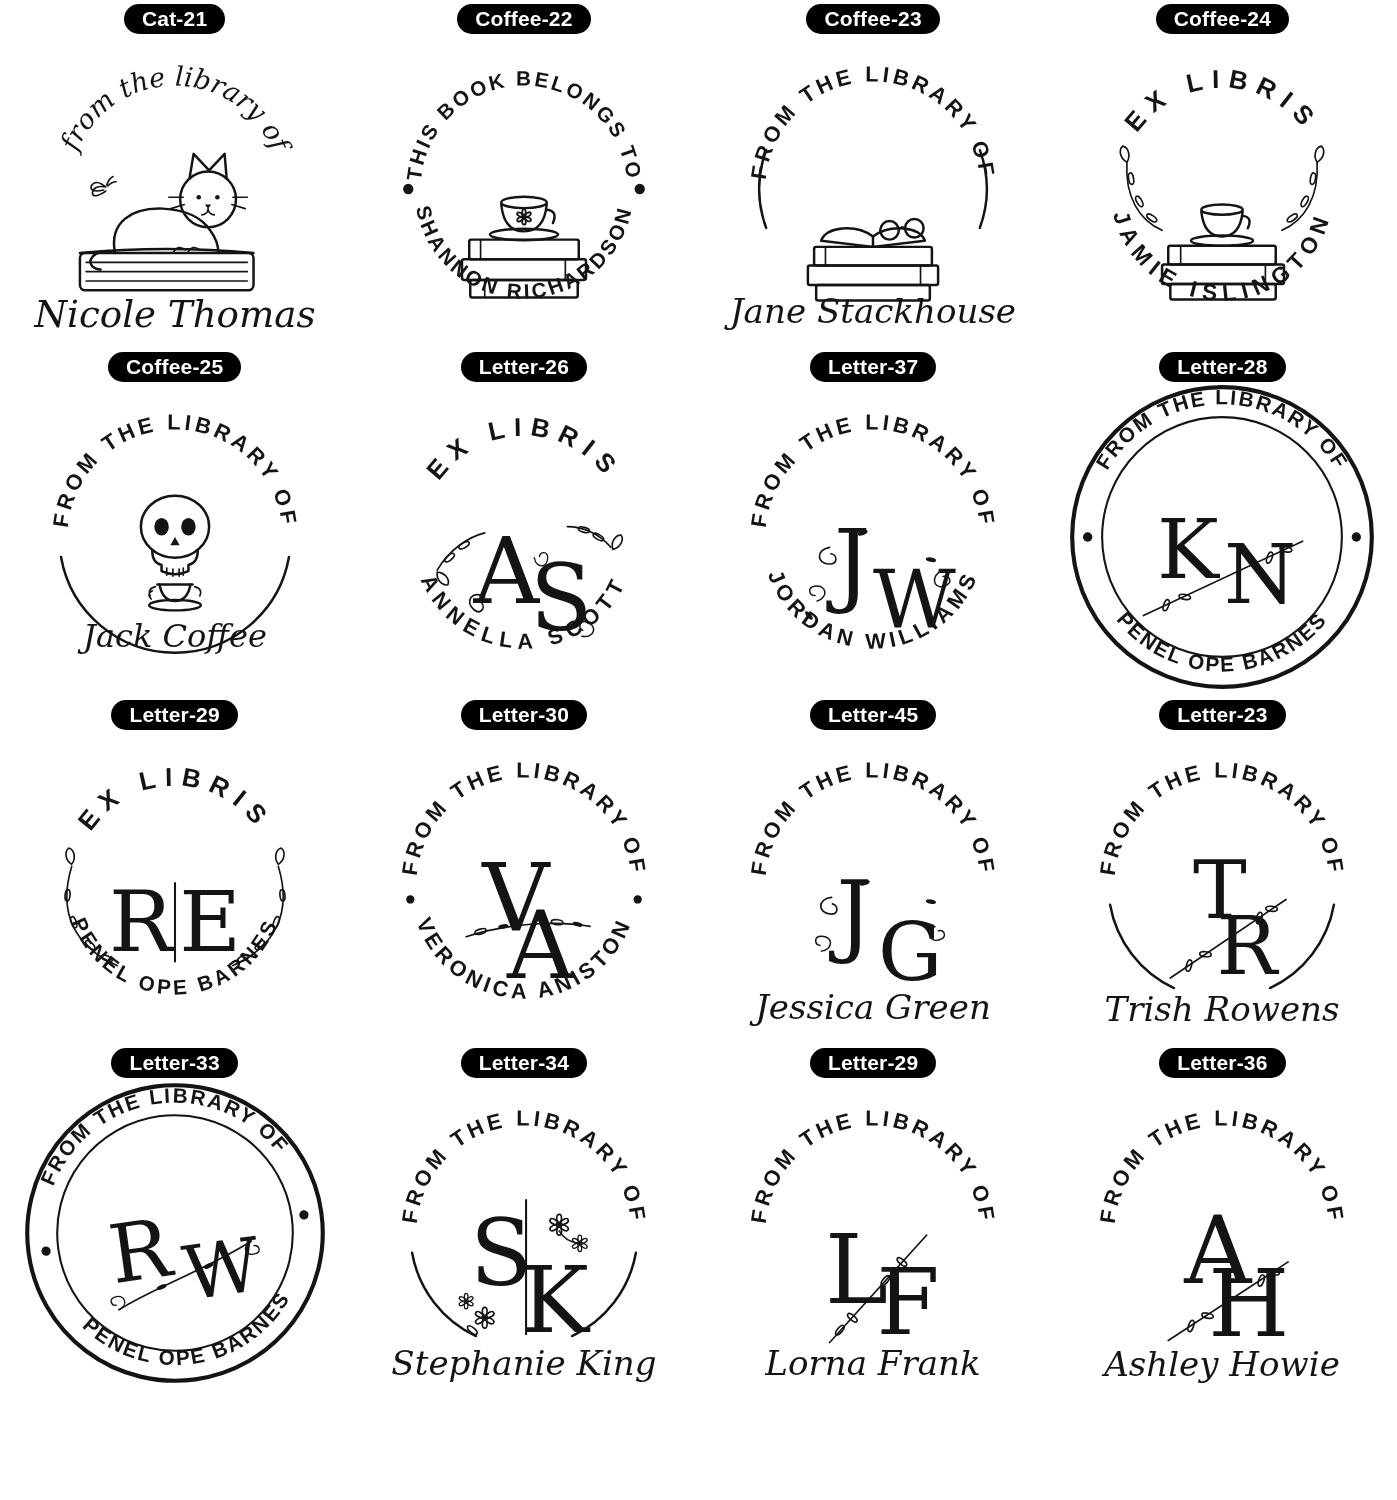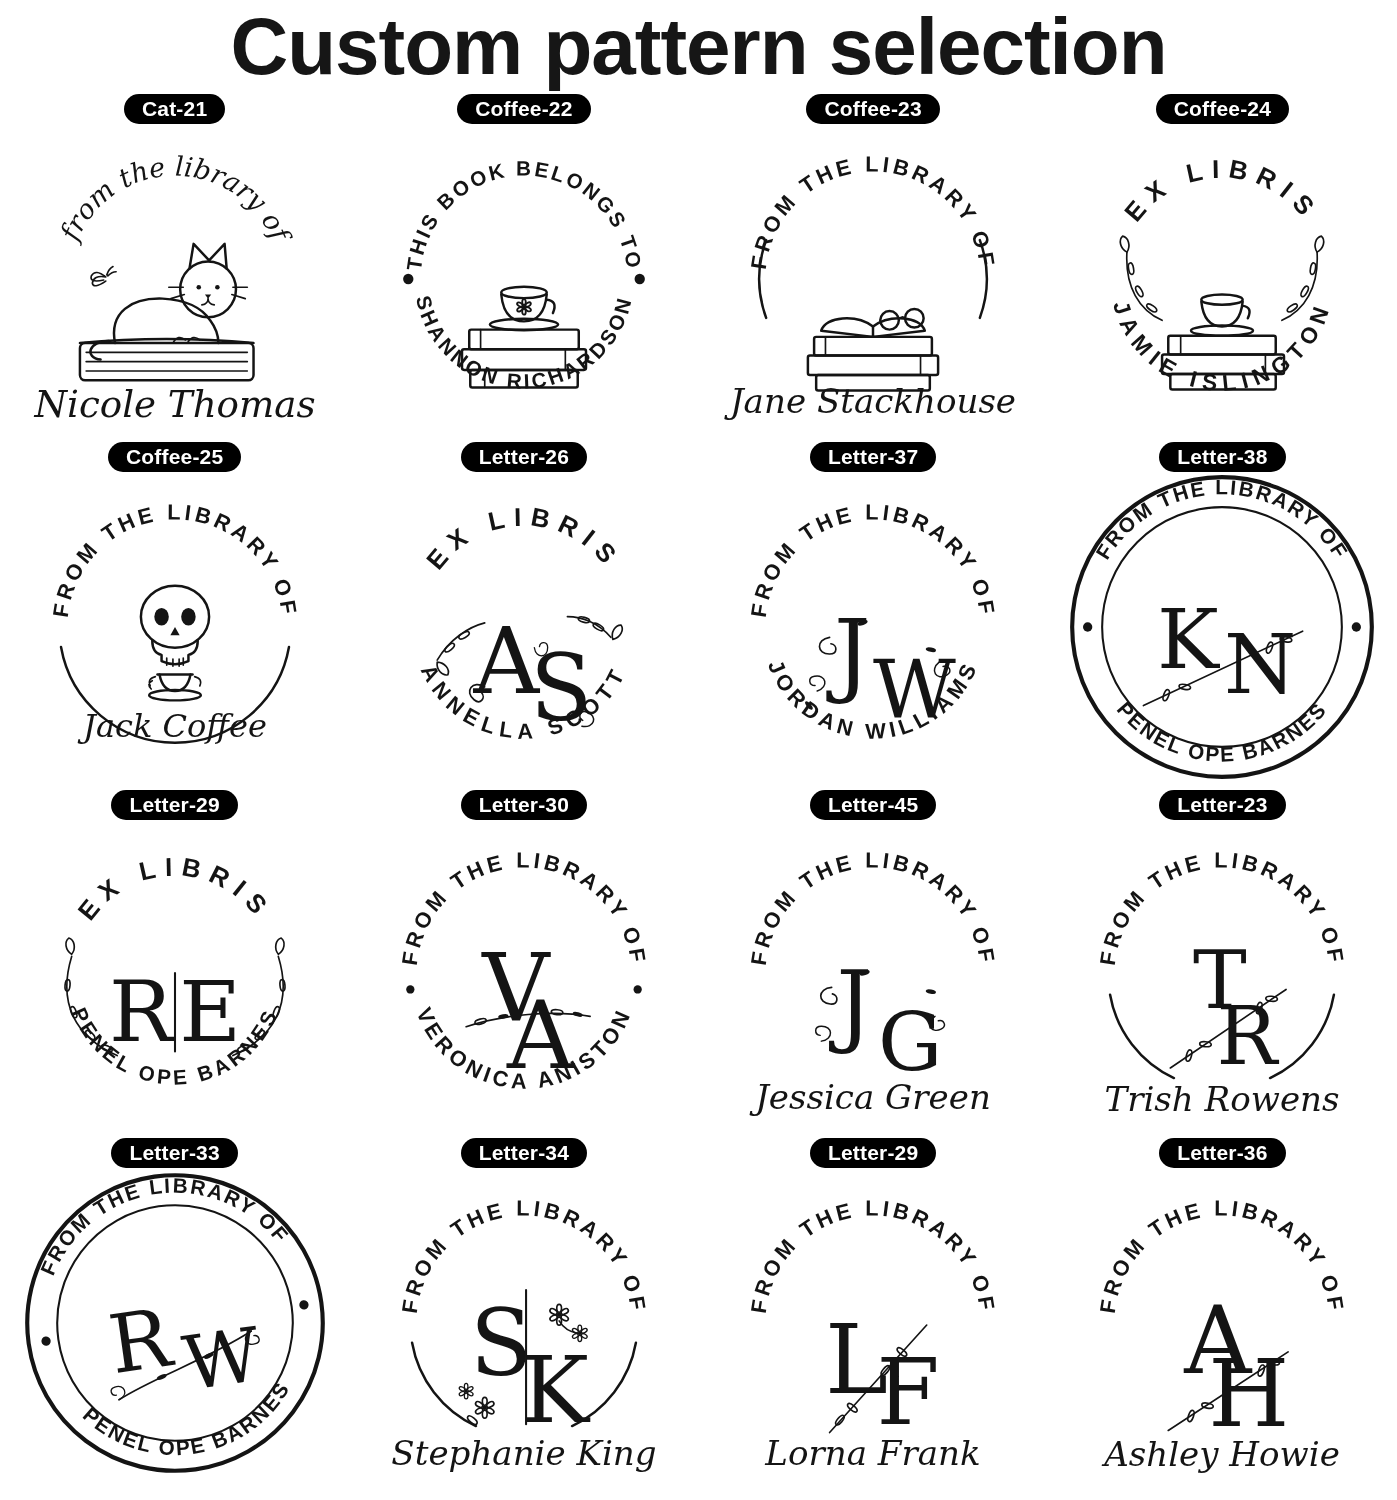--- a/index.html
+++ b/index.html
@@ -34,21 +34,20 @@
       <use href="#petal" transform="rotate(60)"></use>
       <use href="#petal" transform="rotate(120)"></use>
       <use href="#petal" transform="rotate(180)"></use>
       <use href="#petal" transform="rotate(240)"></use>
       <use href="#petal" transform="rotate(300)"></use>
     </g>
   </defs>
 </svg>
 
 <div class="page">
-  <h1 class="title">Custom pattern selection</h1>
 
   <div class="grid">
 
     <figure class="cell">
       <div class="pill">Cat-21</div>
       <svg class="stamp" viewBox="0 0 300 300">
         <defs>
             <path id="p0t" d="M 48,152 A 102,102 0 0 1 252,152"></path>
           </defs>
         <text class="scriptArc" font-size="26" text-anchor="middle">
@@ -242,21 +241,21 @@
           <use href="#leaf-f" transform="translate(88,226) rotate(50)"></use>
         </g>
         <text class="mono" x="130" y="206" font-size="88" text-anchor="middle">J</text>
         <text class="mono" x="190" y="238" font-size="78" text-anchor="middle">W</text>
         <text class="arc" font-size="21" letter-spacing="4.5" text-anchor="middle">
           <textPath href="#p6b" startOffset="50%">JORDAN WILLIAMS</textPath></text>
       </svg>
     </figure>
 
     <figure class="cell">
-      <div class="pill">Letter-38</div>
+      <div class="pill">Letter-28</div>
       <svg class="stamp" viewBox="0 0 300 300">
         <defs>
           <path id="p7t" d="M 23.9,127.7 A 128,128 0 0 1 276.1,127.7"></path>
           <path id="p7b" d="M 24.4,183.7 A 130,130 0 0 0 275.6,183.7"></path>
         </defs>
         <g class="art">
           <circle cx="150" cy="150" r="145" stroke-width="4"></circle>
           <circle cx="150" cy="150" r="116" stroke-width="2"></circle>
           <circle cx="20" cy="150" r="4.5" fill="#141414" stroke="none"></circle>
           <circle cx="280" cy="150" r="4.5" fill="#141414" stroke="none"></circle>

